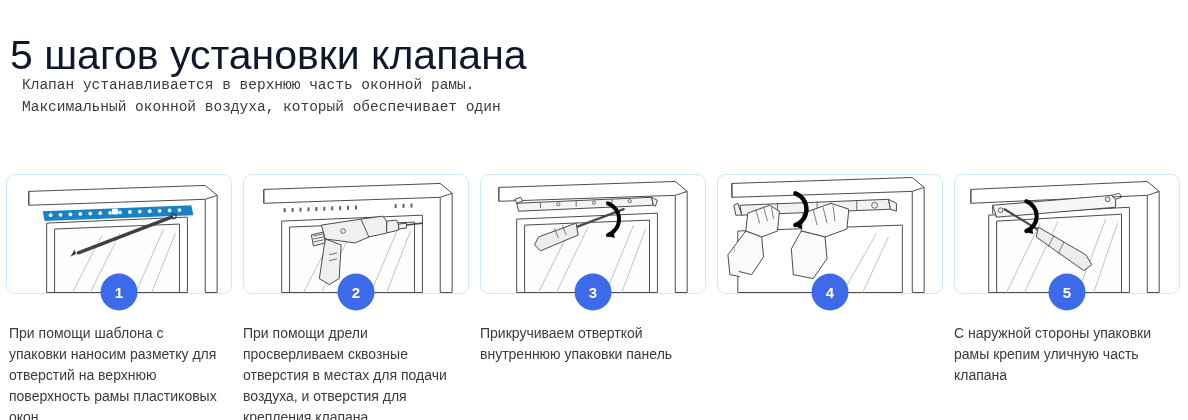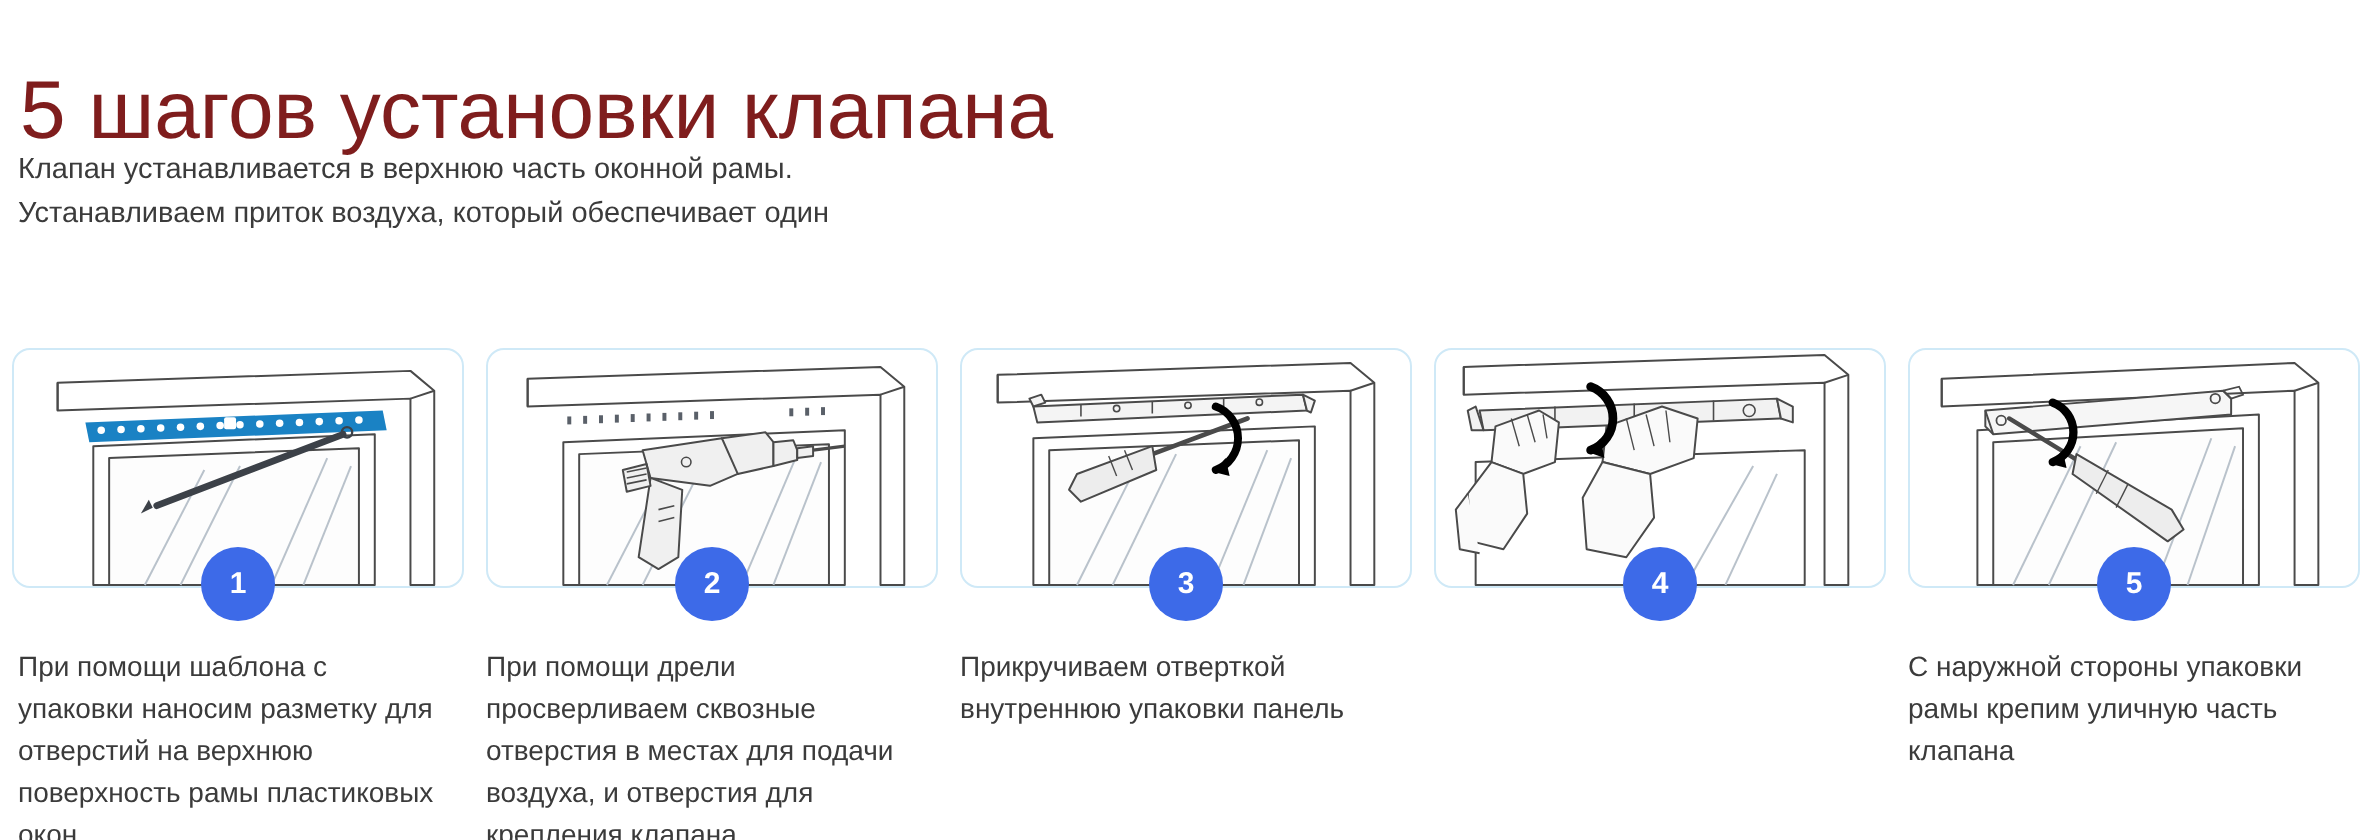--- a/index.html
+++ b/index.html
@@ -11,29 +11,30 @@
     overflow:hidden;
     position:relative;
   }
   .page{position:relative;width:1188px;height:420px;}
 
   
   .title{
     position:absolute;left:10px;top:4px;
     font-size:41px;line-height:48px;
     font-weight:400;
-    color:#7f1d1d;
+    color:#0f172a;
     letter-spacing:0px;
     white-space:nowrap;
   }
   .intro{
-    position:absolute;left:9px;top:74px;
+    position:absolute;left:22px;top:74px;
     font-size:14.5px;line-height:22px;
     color:#3b3b3b;
     width:600px;
+    font-family:Liberation Mono, monospace;
   }
   .intro p{margin:0;}
 
   
   .cards{
     position:absolute;left:6px;top:174px;
     width:1178px;
     display:flex;
     gap:11px;
   }
@@ -78,21 +79,21 @@
 </style>
 </head>
 <body>
 
 <div class="page">
 
   <h1 class="title">5 шагов установки клапана</h1>
 
   <div class="intro">
     <p>Клапан устанавливается в верхнюю часть оконной рамы.</p>
-    <p>Устанавливаем приток воздуха, который обеспечивает один</p>
+    <p>Максимальный оконной воздуха, который обеспечивает один</p>
   </div>
 
   <div class="cards">
 
     <div class="card">
       <div class="thumb">
         <svg viewBox="0 0 226 118" xmlns="http://www.w3.org/2000/svg">
           <g fill="none" stroke="#4a4a4a" stroke-width="1" stroke-linejoin="round">
             <path d="M22 16 L200 10 L212 20 L212 118 L200 118 L200 24 L22 30 Z" fill="#ffffff"></path>
             <path d="M200 24 L212 20"></path>

